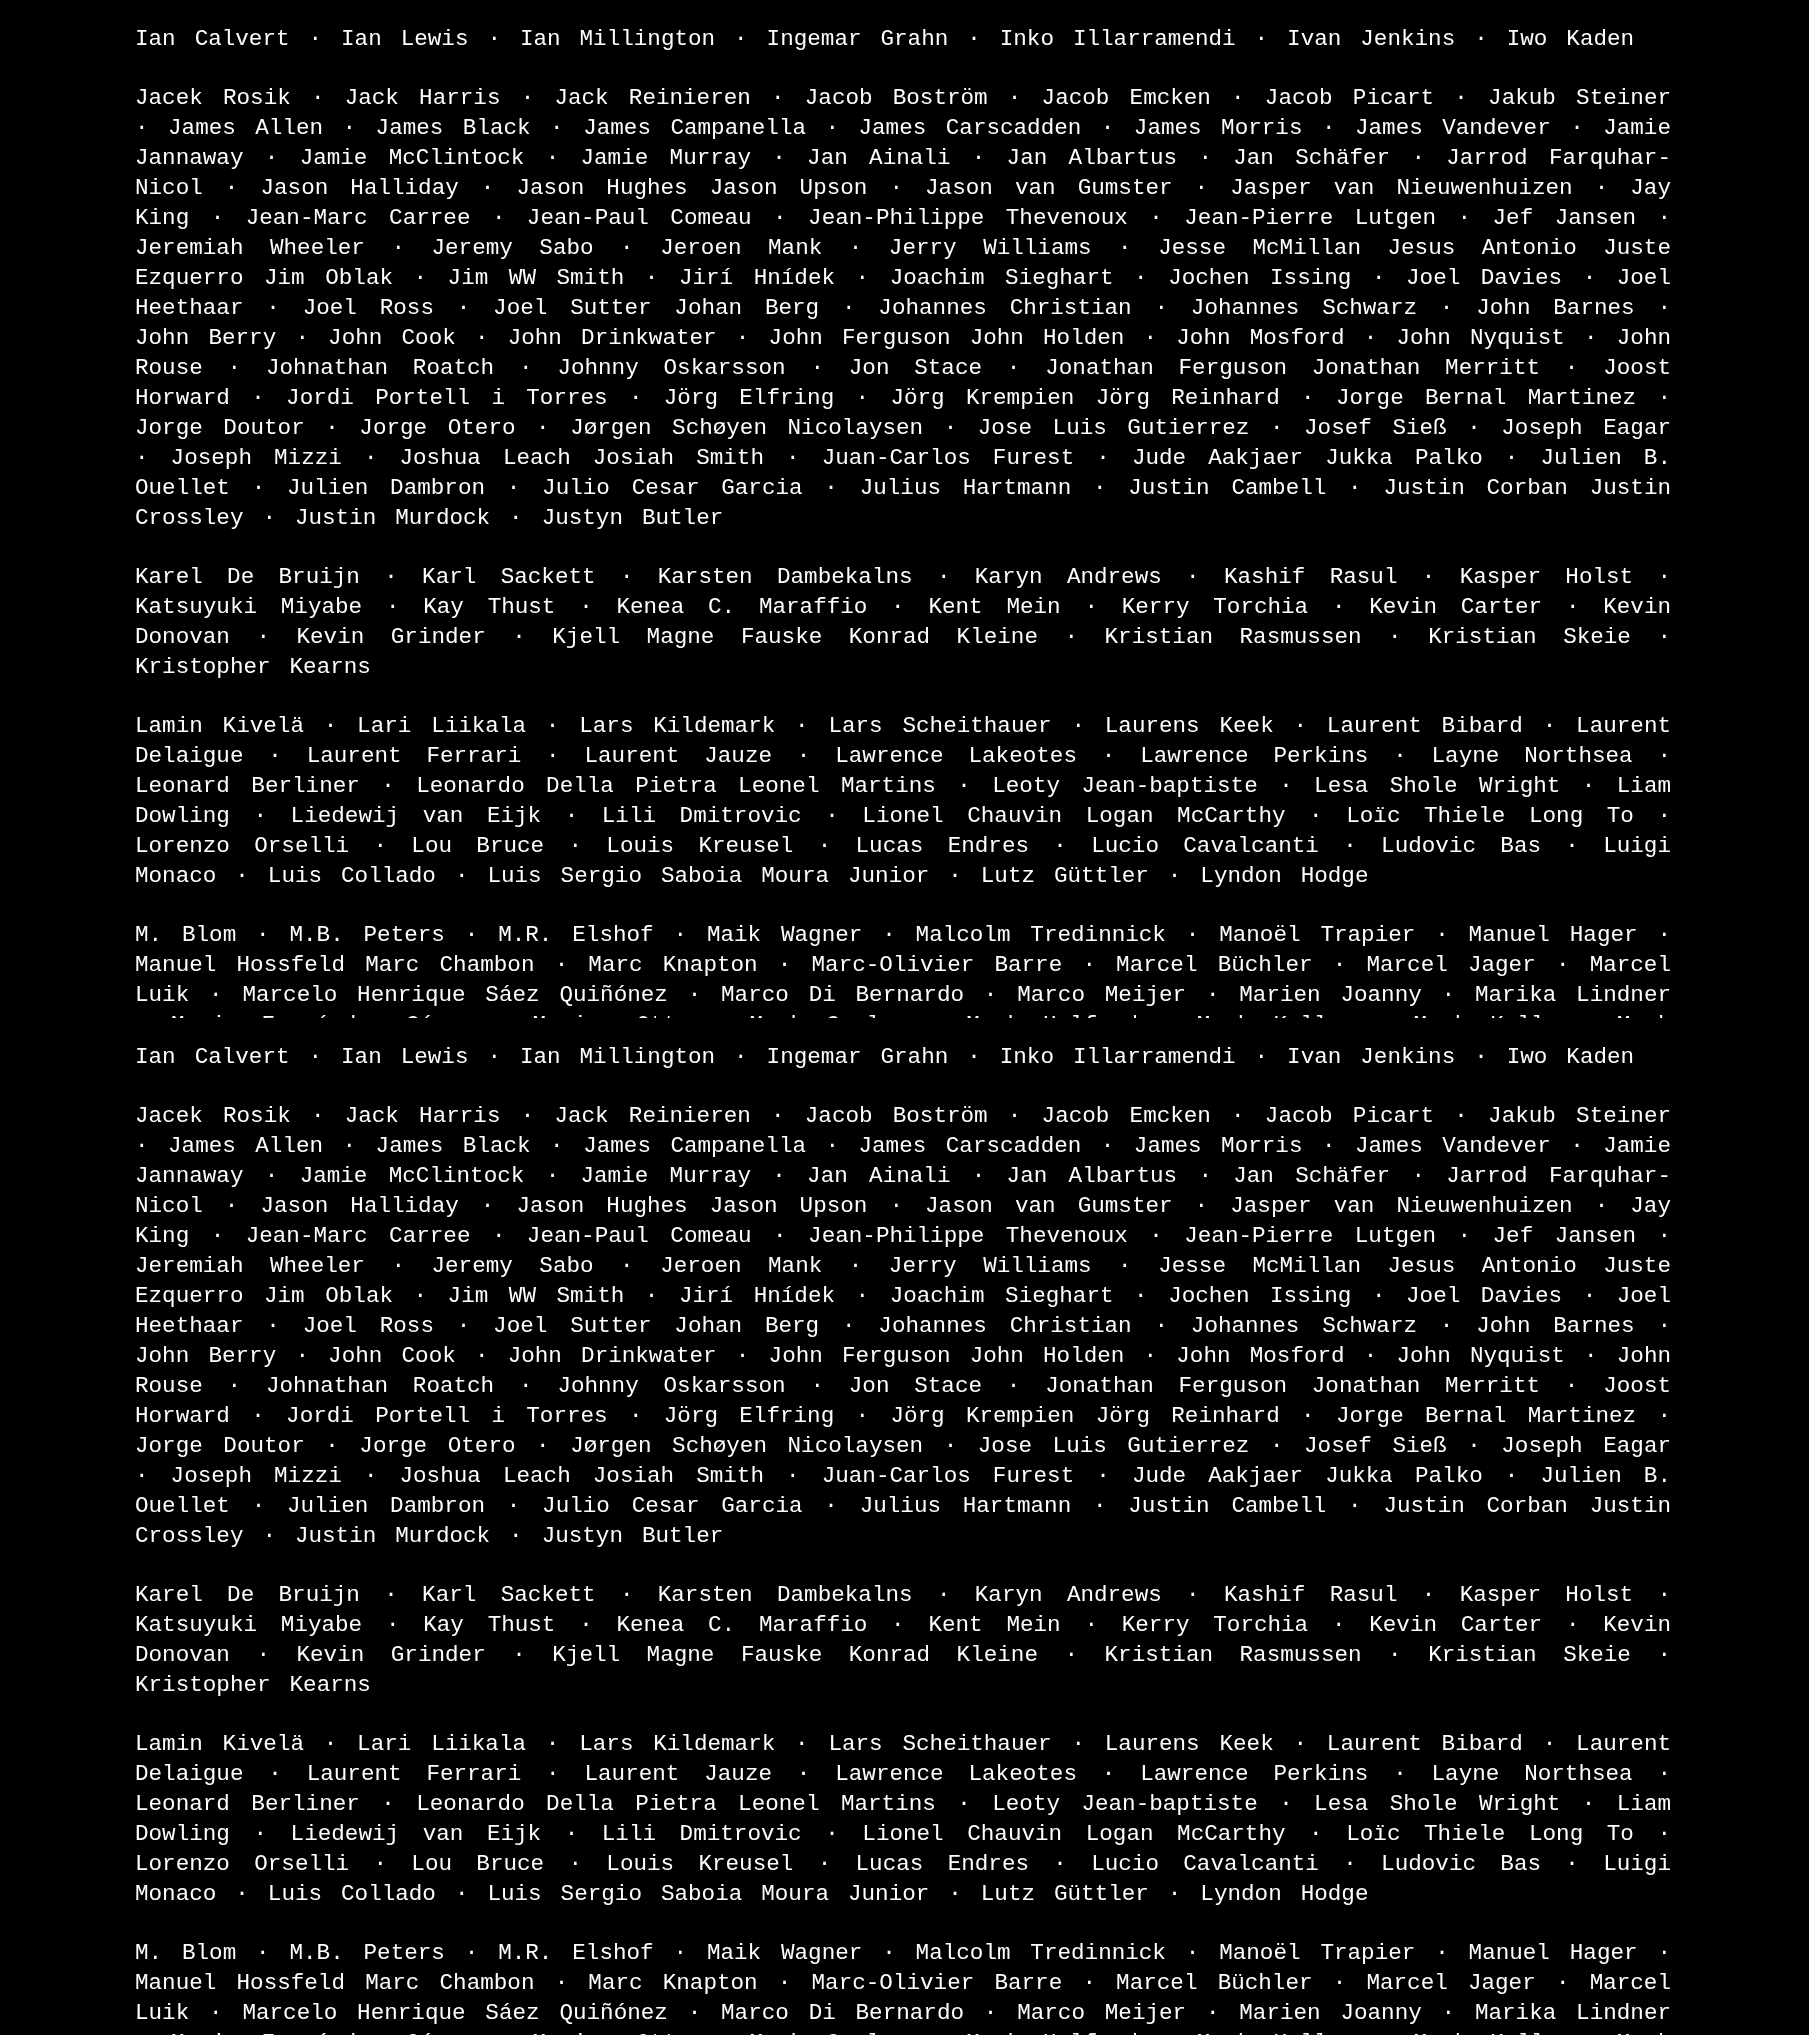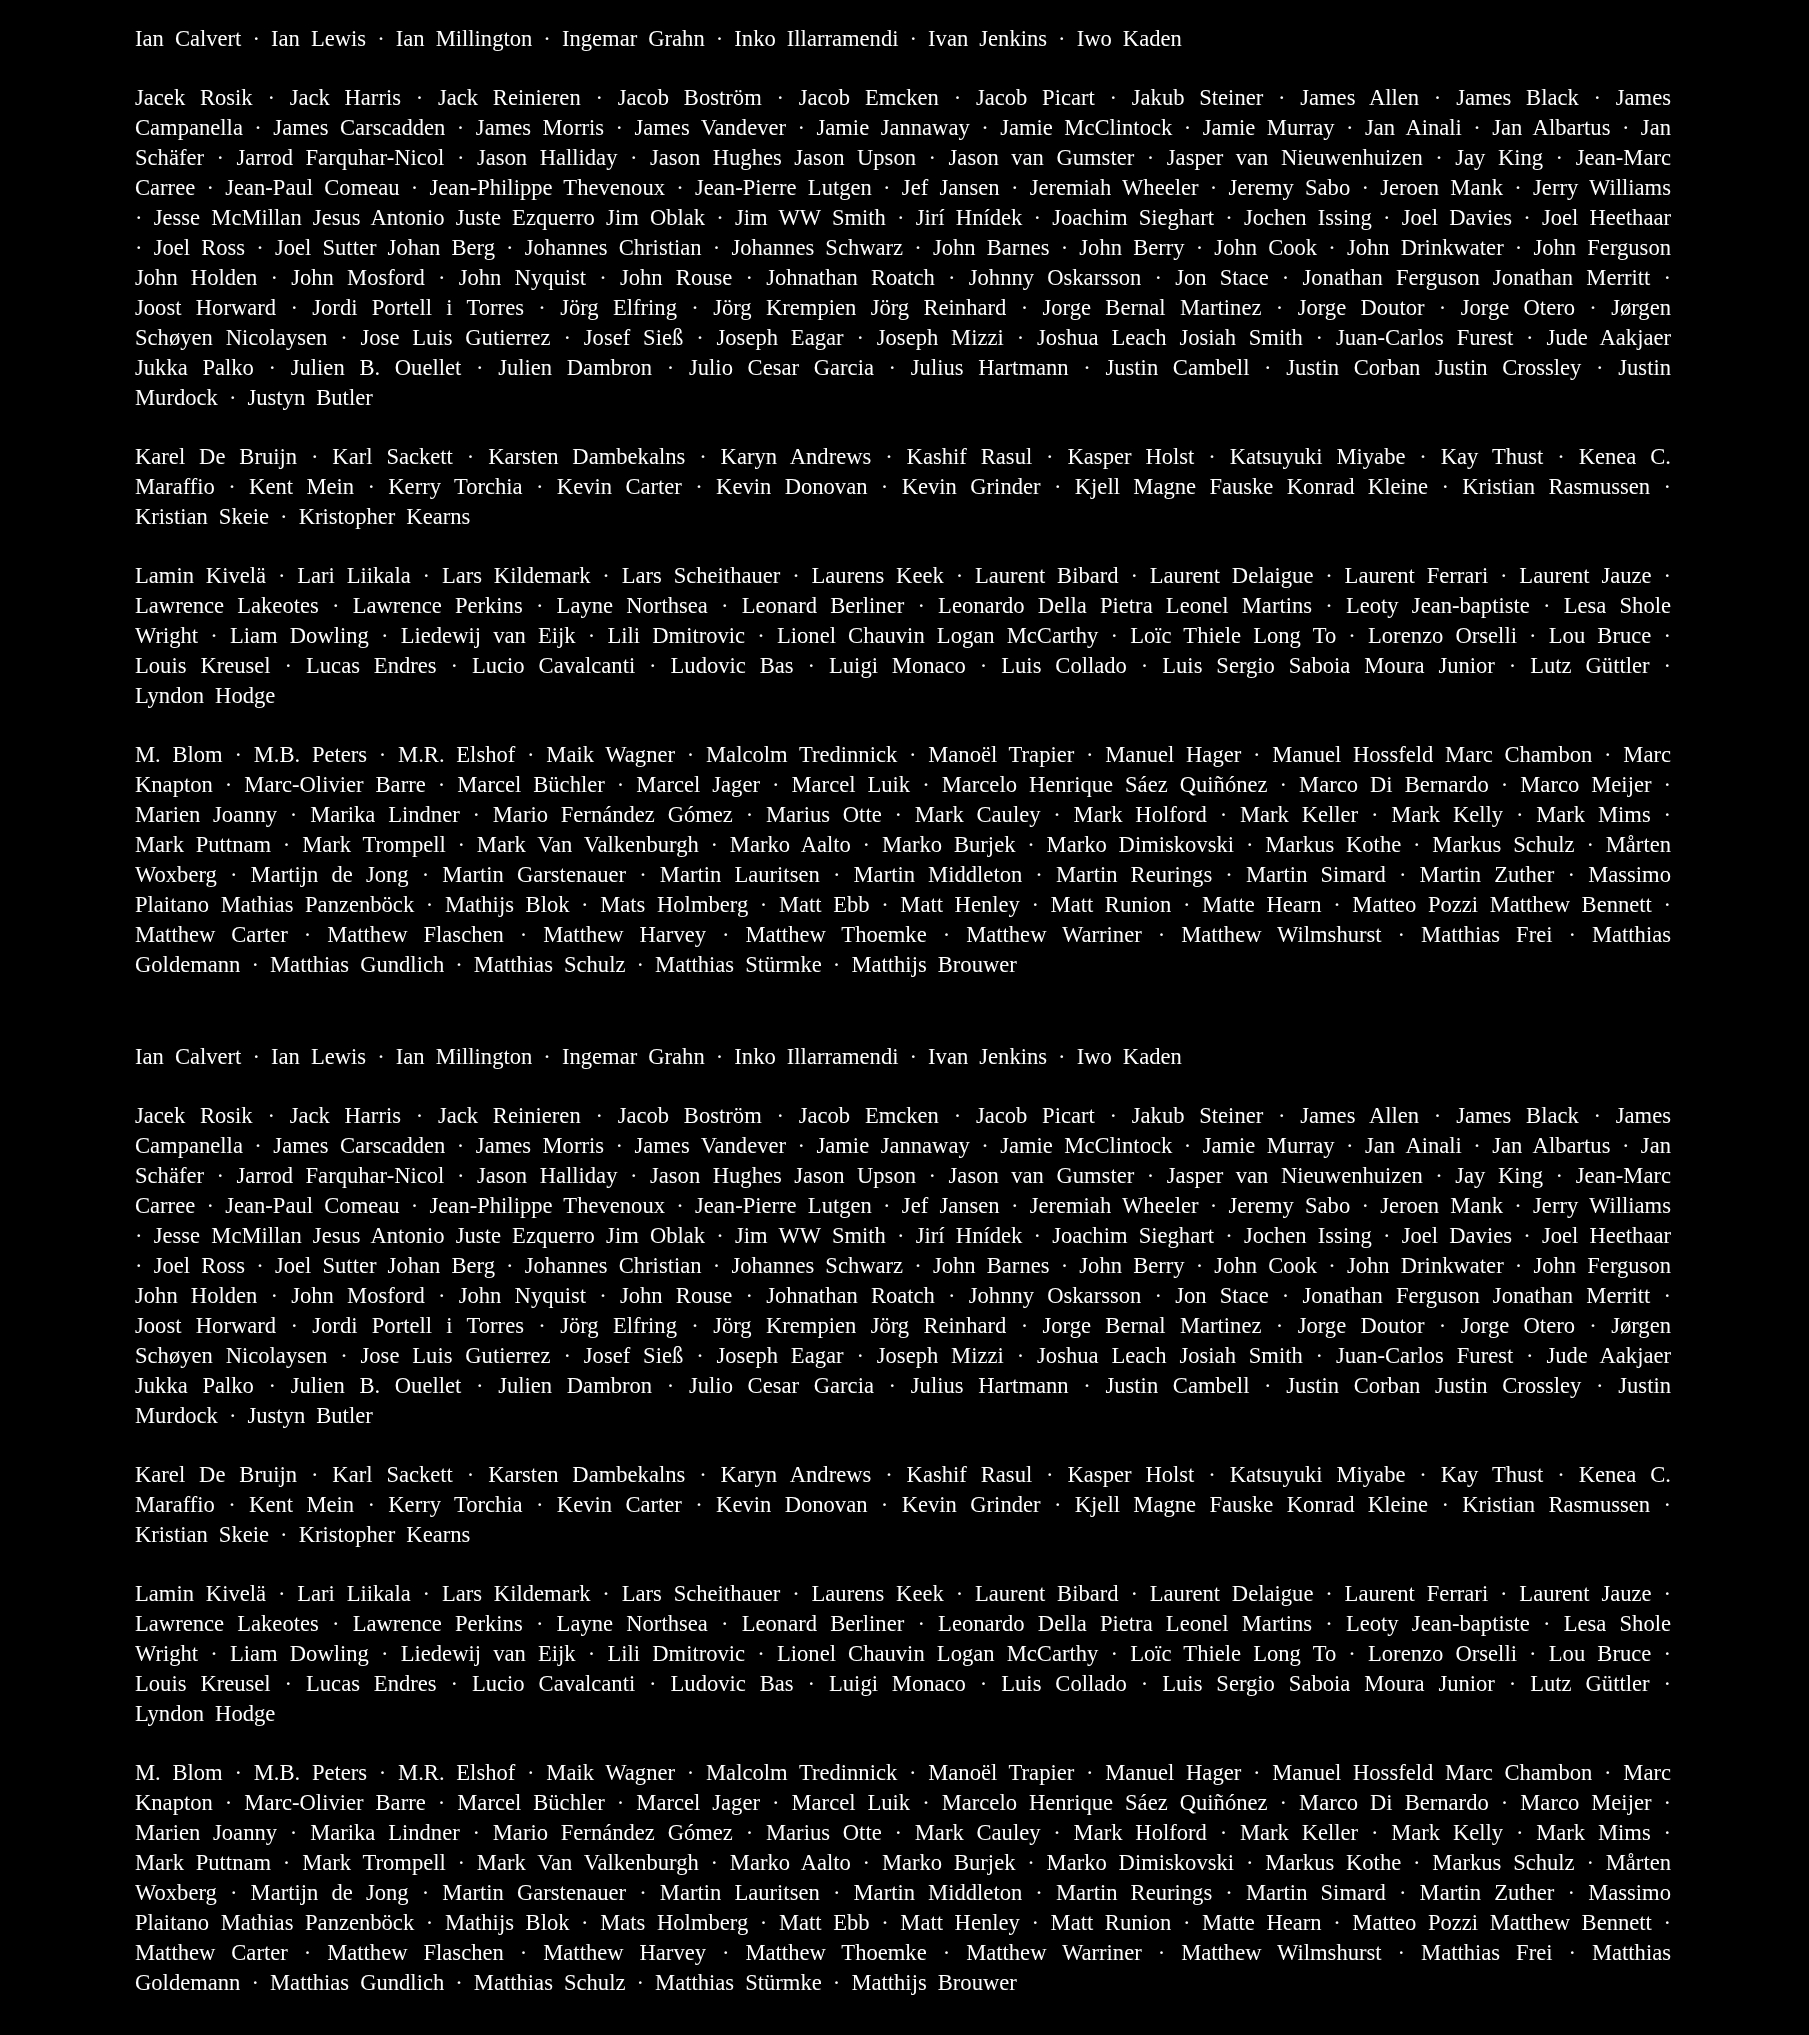--- a/index.html
+++ b/index.html
@@ -13,21 +13,21 @@
     overflow: hidden;
   }
   .half {
     height: 1018px;
     overflow: hidden;
     box-sizing: border-box;
     padding: 24.4px 138px 0 135px;
   }
   p.names {
     margin: 0 0 29px 0;
-    font-family: Liberation Serif, serif;
+    font-family: Liberation Mono, monospace;
     font-size: 22.6px;
     line-height: 30px;
     color: #ffffff;
     text-align: justify;
     word-spacing: 5.4px;
   }
 </style>
 </head>
 <body>
 

